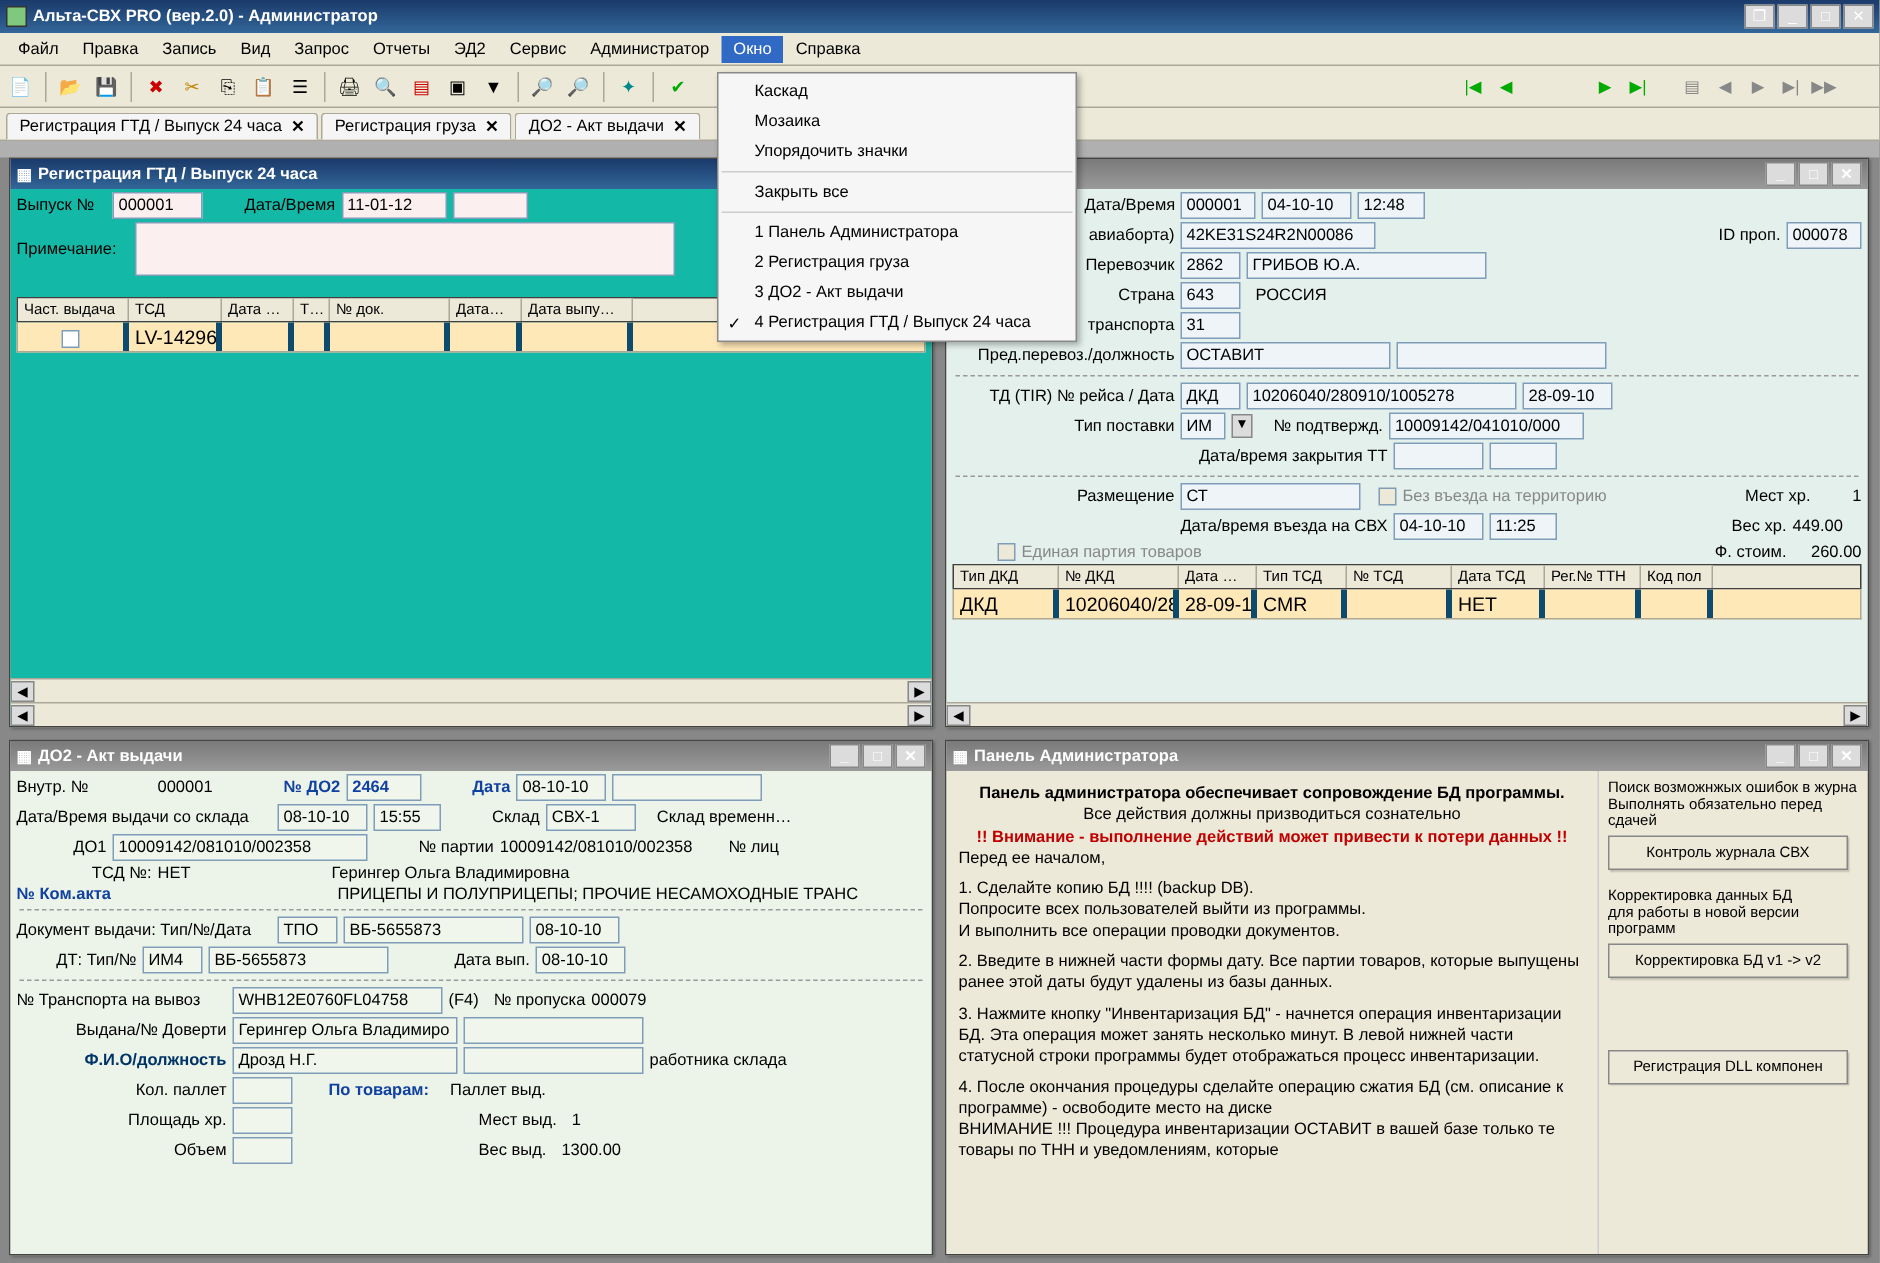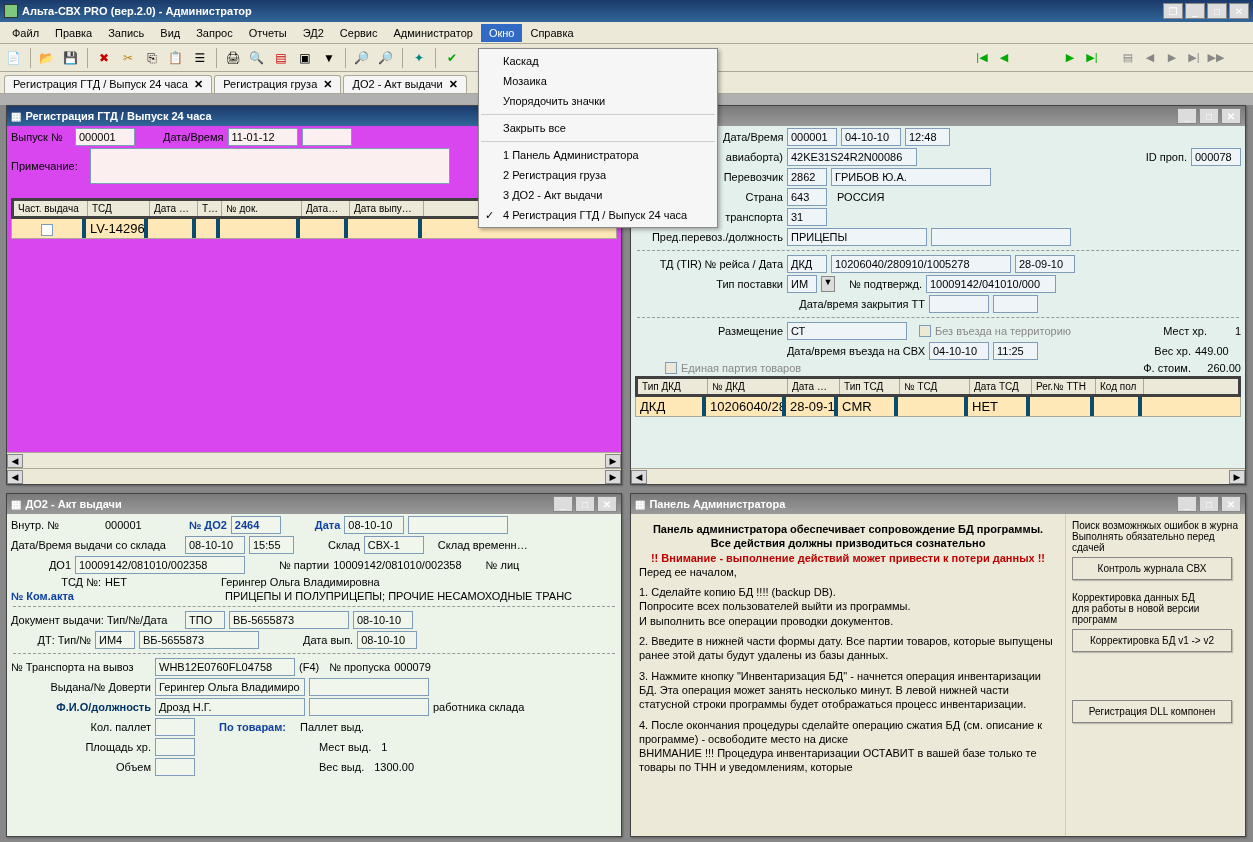--- a/index.html
+++ b/index.html
@@ -38,21 +38,21 @@
 
   
   .form-row { display:flex; align-items:center; margin:2px 4px; gap:4px; }
   .lbl { white-space:nowrap; }
   .lbl-bold { font-weight:bold; color:#003366; }
   .lbl-blue { font-weight:bold; color:#1040a0; }
   .fld { border:1px solid #7f9db9; background:#fff; height:18px; padding:1px 3px; display:inline-flex; align-items:center; }
   .fld.ro { background:#f4f4ee; }
   .fld.big { font-weight:bold; color:#1040a0; }
 
-  .table-header { display:flex; background:#ece9d8; border:3px solid #404040; }
+  .table-header { display:flex; background:#ece9d8; border:1px solid #404040; }
   .th { border-right:1px solid #aca899; padding:2px 4px; background:#ece9d8; font-size:10px; overflow:hidden; white-space:nowrap; }
   .table-row { display:flex; border:1px solid #aca899; border-top:none; background:#fff; }
   .td { border-right:4px solid #0c4a6e; padding:2px 4px; font-size:13px; overflow:hidden; white-space:nowrap; }
   .hl { background:#ffe8b8; }
 
   .pink-body .fld { background:#fcefef; }
   .green-body .fld { background:#f0f6ec; }
   .blue-body  .fld { background:#eef4f8; }
 
   .scrollbar-h { height:16px; background:#ece9d8; border-top:1px solid #aca899; display:flex; align-items:center; }
@@ -188,21 +188,21 @@
       <span style="display:flex;align-items:center;gap:4px">
           <span>▦</span>
           <span>Регистрация ГТД / Выпуск 24 часа</span>
         </span>
       <span class="win-btns">
         <span class="win-btn">_</span>
         <span class="win-btn">□</span>
         <span class="win-btn">✕</span>
       </span>
     </div>
-    <div class="child-body pink-body" style="background:#d946ef">
+    <div class="child-body pink-body" style="background:#14b8a6">
       <div class="form-row">
         <span class="lbl" style="width:60px">Выпуск №</span>
         <span class="fld ro" style="width:60px">000001</span>
         <span style="width:20px"></span>
         <span class="lbl">Дата/Время</span>
         <span class="fld" style="width:70px">11-01-12</span>
         <span class="fld" style="width:50px"></span>
       </div>
       <div class="form-row">
         <span class="lbl" style="width:75px">Примечание:</span>
@@ -277,21 +277,21 @@
         <span class="lbl" style="text-align:right; width:148px">Страна</span>
         <span class="fld" style="width:40px">643</span>
         <span class="lbl" style="margin-left:6px">РОССИЯ</span>
       </div>
       <div class="form-row">
         <span class="lbl" style="text-align:right; width:148px">транспорта</span>
         <span class="fld" style="width:40px">31</span>
       </div>
       <div class="form-row">
         <span class="lbl" style="text-align:right; width:148px">Пред.перевоз./должность</span>
-        <span class="fld" style="width:140px">ПРИЦЕПЫ</span>
+        <span class="fld" style="width:140px">ОСТАВИТ</span>
         <span class="fld" style="width:140px"></span>
       </div>
       <div class="sep-line"></div>
       <div class="form-row">
         <span class="lbl" style="text-align:right; width:148px">ТД (TIR) № рейса / Дата</span>
         <span class="fld" style="width:40px">ДКД</span>
         <span class="fld" style="width:180px">10206040/280910/1005278</span>
         <span class="fld" style="width:60px">28-09-10</span>
       </div>
       <div class="form-row">
@@ -467,21 +467,21 @@
         </span>
       <span class="win-btns">
         <span class="win-btn">_</span>
         <span class="win-btn">□</span>
         <span class="win-btn">✕</span>
       </span>
     </div>
     <div class="child-body" style="background:#ece9d8; display:flex;">
       <div style="flex:1" class="admin-text">
         <div style="text-align:center;font-weight:bold">Панель администратора обеспечивает сопровождение БД программы.</div>
-        <div style="text-align:center;font-weight:bold">Все действия должны призводиться сознательно</div>
+        <div style="text-align:center;font-weight:normal">Все действия должны призводиться сознательно</div>
         <div style="text-align:center" class="warn">!! Внимание  -  выполнение действий может привести к потери данных !!</div>
         <div>Перед ее началом,</div>
         <div style="margin-top:6px">1. Сделайте копию БД !!!!   (backup DB).</div>
         <div>Попросите всех пользователей выйти из программы.</div>
         <div>И выполнить все операции проводки документов.</div>
         <div style="margin-top:6px">2. Введите в нижней части формы дату. Все партии товаров, которые выпущены ранее этой даты будут удалены из базы данных.</div>
         <div style="margin-top:6px">3. Нажмите кнопку "Инвентаризация БД" - начнется операция инвентаризации БД. Эта операция может занять несколько минут. В левой нижней части статусной строки программы будет отображаться процесс инвентаризации.</div>
         <div style="margin-top:6px">4. После окончания процедуры сделайте операцию сжатия БД (см. описание к программе) - освободите место на диске</div>
         <div>ВНИМАНИЕ !!! Процедура инвентаризации ОСТАВИТ в вашей базе только те товары по ТНН и уведомлениям, которые</div>
       </div>

